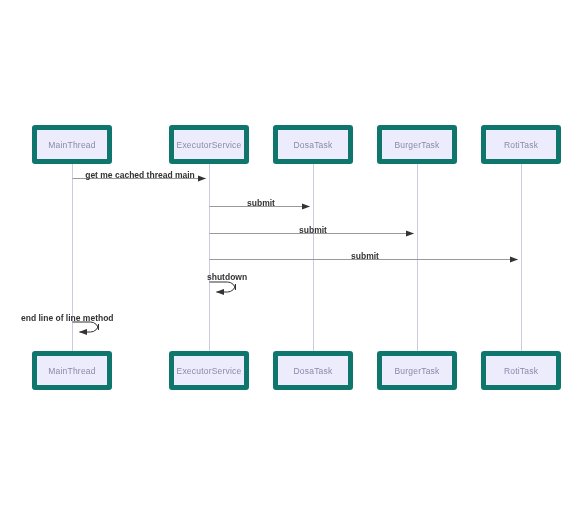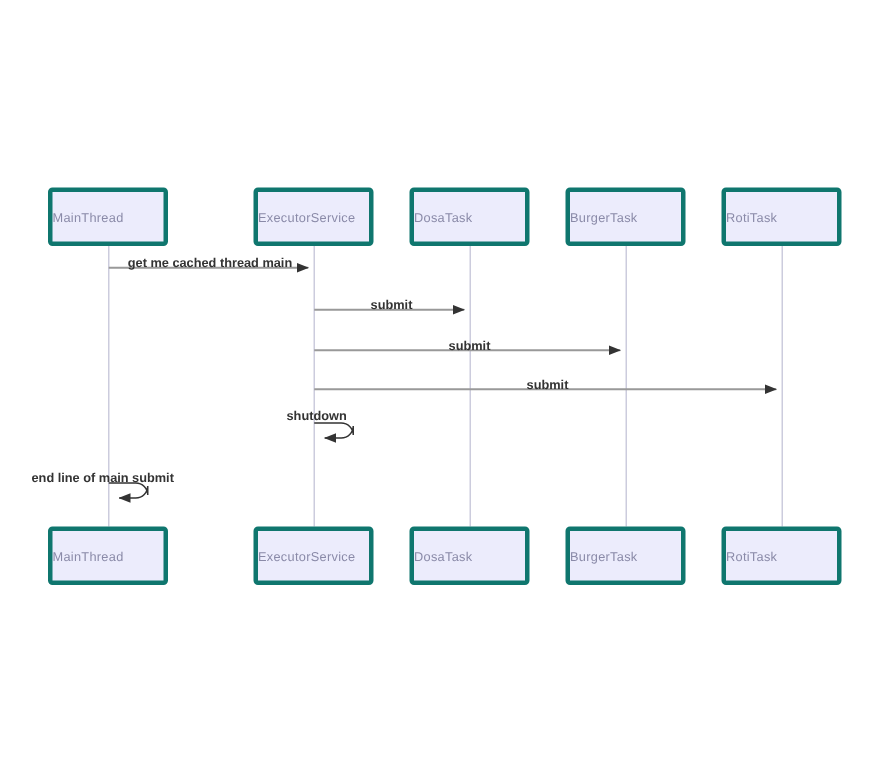--- a/index.html
+++ b/index.html
@@ -1,21 +1,21 @@
 <!DOCTYPE html>
 <html><head>
 <meta charset="utf-8">
 <style>
   html,body{margin:0;padding:0;background:#ffffff;}
   body{width:586px;height:509px;position:relative;overflow:hidden;
        font-family:"Liberation Sans","DejaVu Sans",sans-serif;}
   #diagram{position:absolute;left:0;top:0;width:586px;height:509px;}
-  .actor-box{position:absolute;background:#ECECFC;border:3px solid #0f766e;
+  .actor-box{position:absolute;background:#ECECFC;border:5px solid #0f766e;
              border-radius:3px;box-sizing:border-box;display:flex;
-             align-items:center;justify-content:flex-start;}
+             align-items:center;justify-content:center;}
   .actor-label{font-size:8.5px;color:#8A8AA8;letter-spacing:.2px;
                white-space:nowrap;}
   .msg-label{position:absolute;font-size:8.5px;font-weight:bold;color:#333333;
              white-space:nowrap;transform:translateX(-50%);}
   .msg-label.left-anchor{transform:none;}
 </style>
 </head>
 <body>
 
 <div id="diagram">
@@ -64,15 +64,15 @@
     <div class="actor-box" style="left: 377px; top: 351px; width: 80px; height: 39px;">
       <span class="actor-label">BurgerTask</span>
     </div>
     <div class="actor-box" style="left: 481px; top: 351px; width: 80px; height: 39px;">
       <span class="actor-label">RotiTask</span>
     </div>
     <div class="msg-label" style="left: 140px; top: 170px;">get me cached thread main</div>
     <div class="msg-label" style="left: 261px; top: 198px;">submit</div>
     <div class="msg-label" style="left: 313px; top: 225px;">submit</div>
     <div class="msg-label" style="left: 365px; top: 251px;">submit</div>
-    <div class="msg-label left-anchor" style="left: 191px; top: 272px;">shutdown</div>
-    <div class="msg-label left-anchor" style="left: 21px; top: 313px;">end line of main submit</div>
+    <div class="msg-label left-anchor" style="left: 207px; top: 272px;">shutdown</div>
+    <div class="msg-label left-anchor" style="left: 21px; top: 313px;">end line of line method</div>
   </div>
 
 </body></html>

